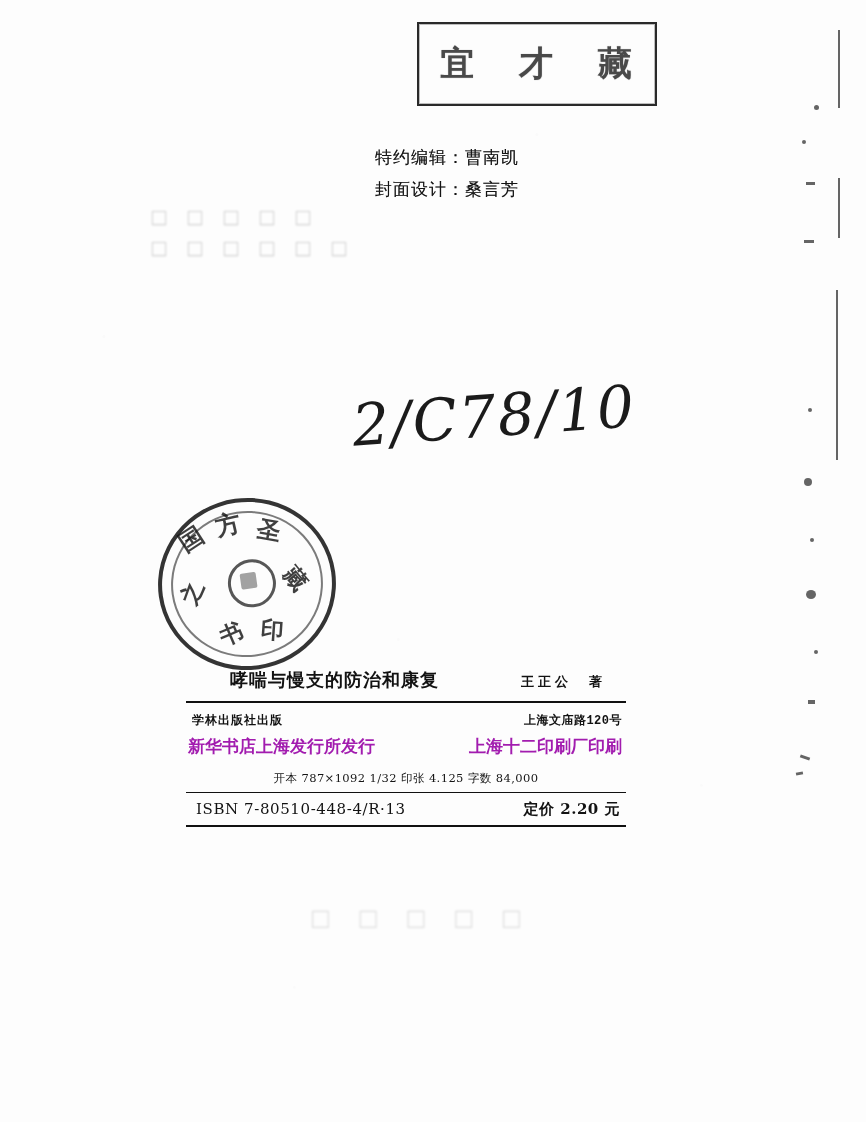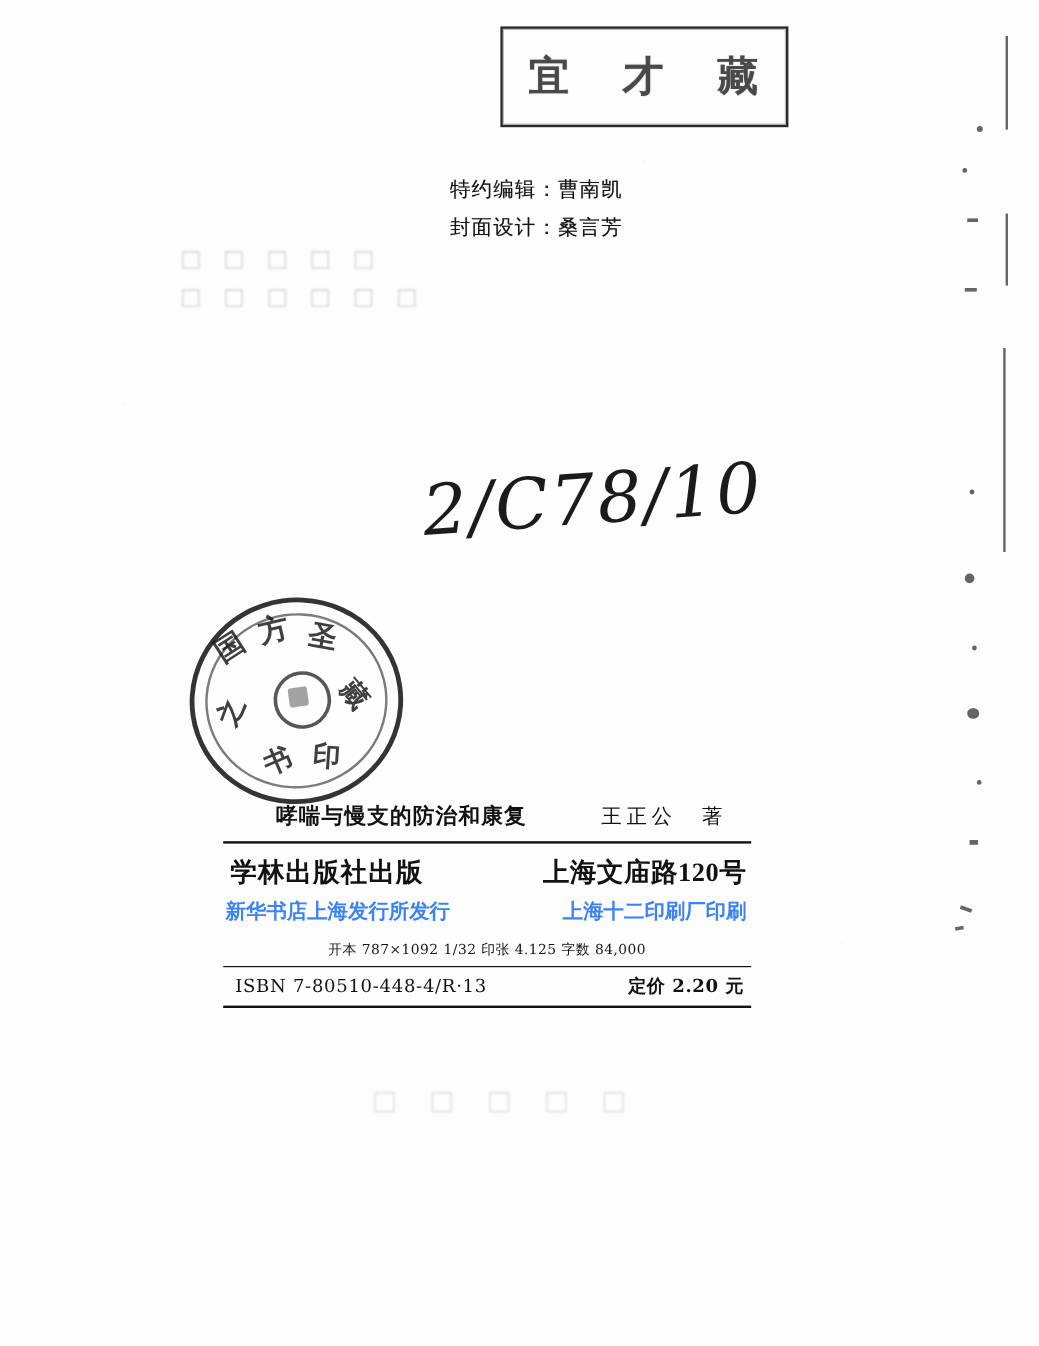--- a/index.html
+++ b/index.html
@@ -185,42 +185,42 @@
   .book-title {
     font-family: "DejaVu Serif", serif;
     font-size: 18px;
     font-weight: bold;
     letter-spacing: 1px;
     color: #121212;
     padding-left: 32px;
   }
   .author {
     font-family: "DejaVu Serif", serif;
-    font-size: 17px;
-    font-weight: normal;
+    font-size: 13px;
+    font-weight: bold;
     letter-spacing: 4px;
     color: #121212;
     padding-right: 18px;
   }
 
   .pub-row {
     padding: 9px 4px 2px 6px;
-    font-family: Liberation Serif, serif;
-    font-size: 22px;
+    font-family: Liberation Mono, monospace;
+    font-size: 12px;
     font-weight: bold;
     color: #121212;
     letter-spacing: .5px;
   }
   .pub-row .left { letter-spacing: 1px; }
   .dist-row {
     padding: 4px 4px 8px 2px;
     font-family: "DejaVu Serif", serif;
     font-size: 17px;
     font-weight: bold;
-    color: #3b82f6;
+    color: #a21caf;
   }
 
   .specs {
     text-align: center;
     font-family: "DejaVu Serif", serif;
     font-size: 11.5px;
     letter-spacing: .4px;
     color: #151515;
     padding: 5px 0 2px 0;
   }

